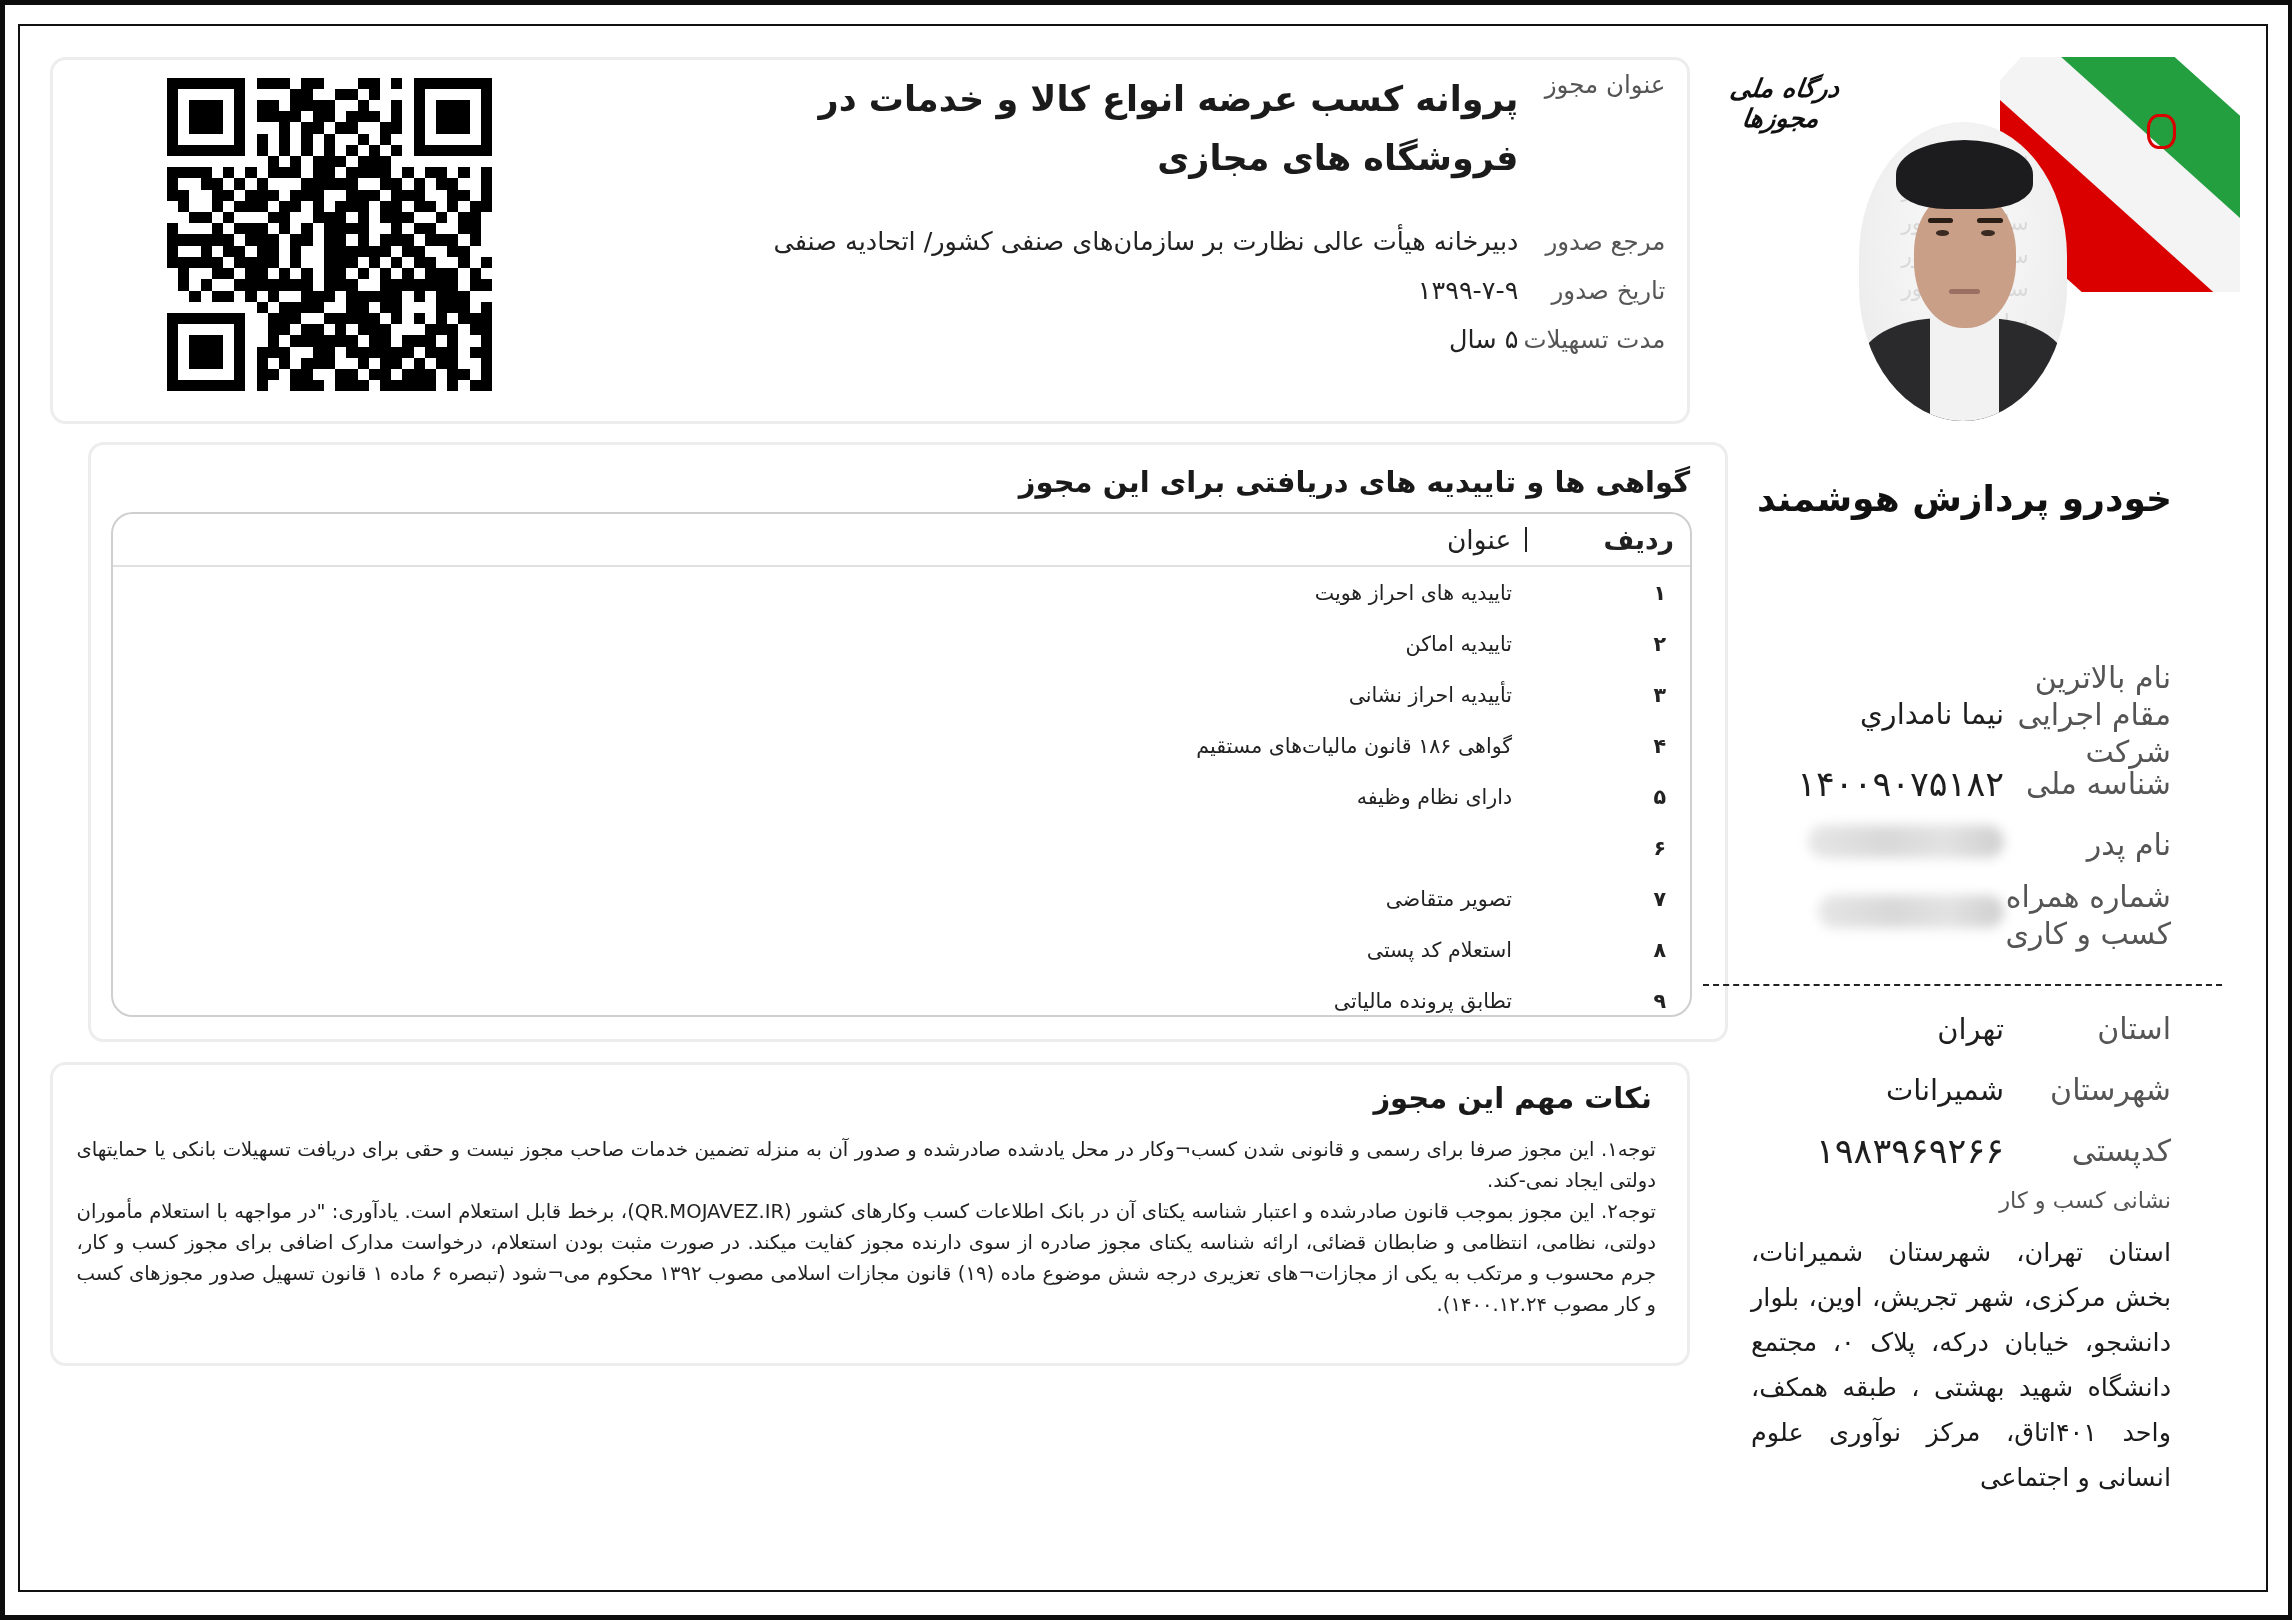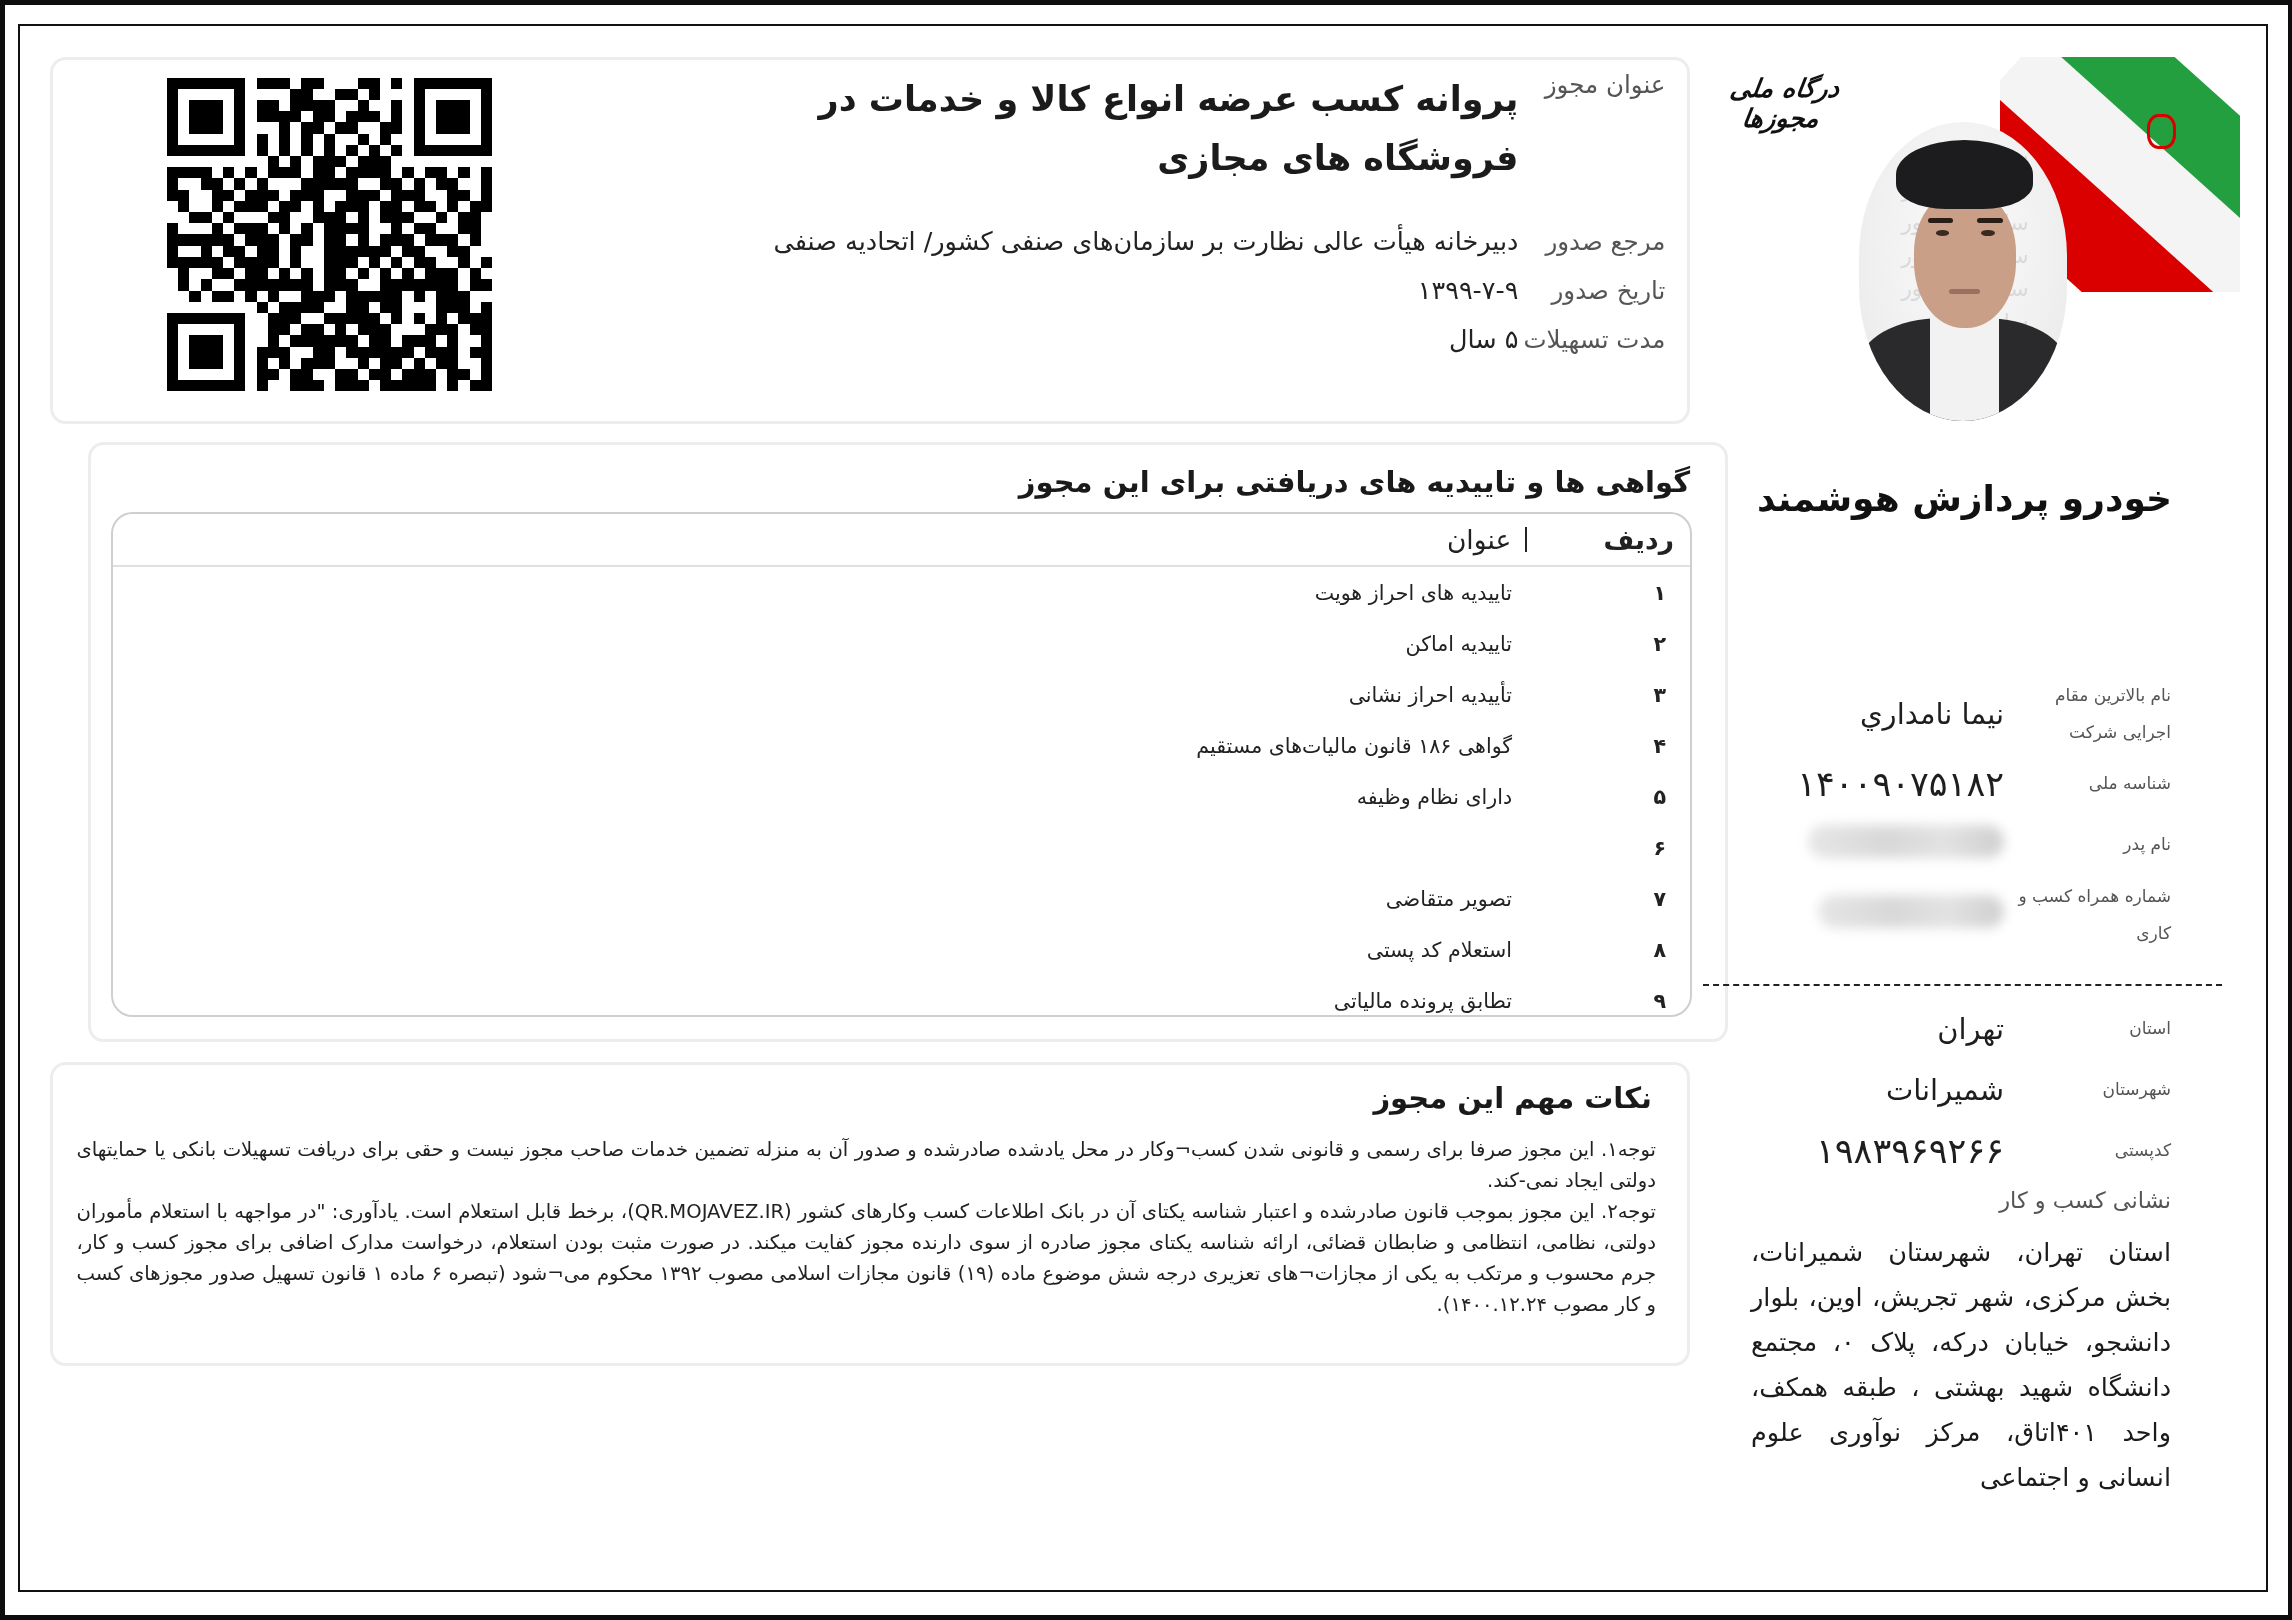--- a/index.html
+++ b/index.html
@@ -114,21 +114,21 @@
       position: absolute; left: 71px; top: 192px; width: 69px; height: 118px; background: #f2f2f2;
     }
     .company-name {
       position: absolute; left: 1705px; width: 519px; top: 466px; text-align: center;
       font-size: 36px; font-weight: bold; line-height: 65px; direction: rtl; color: #111;
     }
     .info {
       position: absolute; left: 1735px; width: 436px; direction: rtl; font-size: 21.6px;
     }
     .info-row { display: flex; align-items: center; direction: rtl; }
-    .info-label { width: 167px; flex: 0 0 167px; color: #555; font-size: 17px; line-height: 37px; text-align: right; }
+    .info-label { width: 167px; flex: 0 0 167px; color: #555; font-size: 30px; line-height: 37px; text-align: right; }
     .info-value { flex: 1; color: #1e1e1e; font-size: 29px; text-align: right; }
     .info-value.big { font-size: 35px; letter-spacing: 1px; }
     .blurred {
       display: inline-block; width: 196px; height: 33px; border-radius: 17.6px;
       background: linear-gradient(90deg, #e6e6e6, #d8d8d8 40%, #e2e2e2 70%, #cfcfcf);
       filter: blur(5.9px);
     }
     .blurred.long { width: 186px; }
     .dashed {
       position: absolute; left: 1703px; top: 984px; width: 519px; height: 0;

